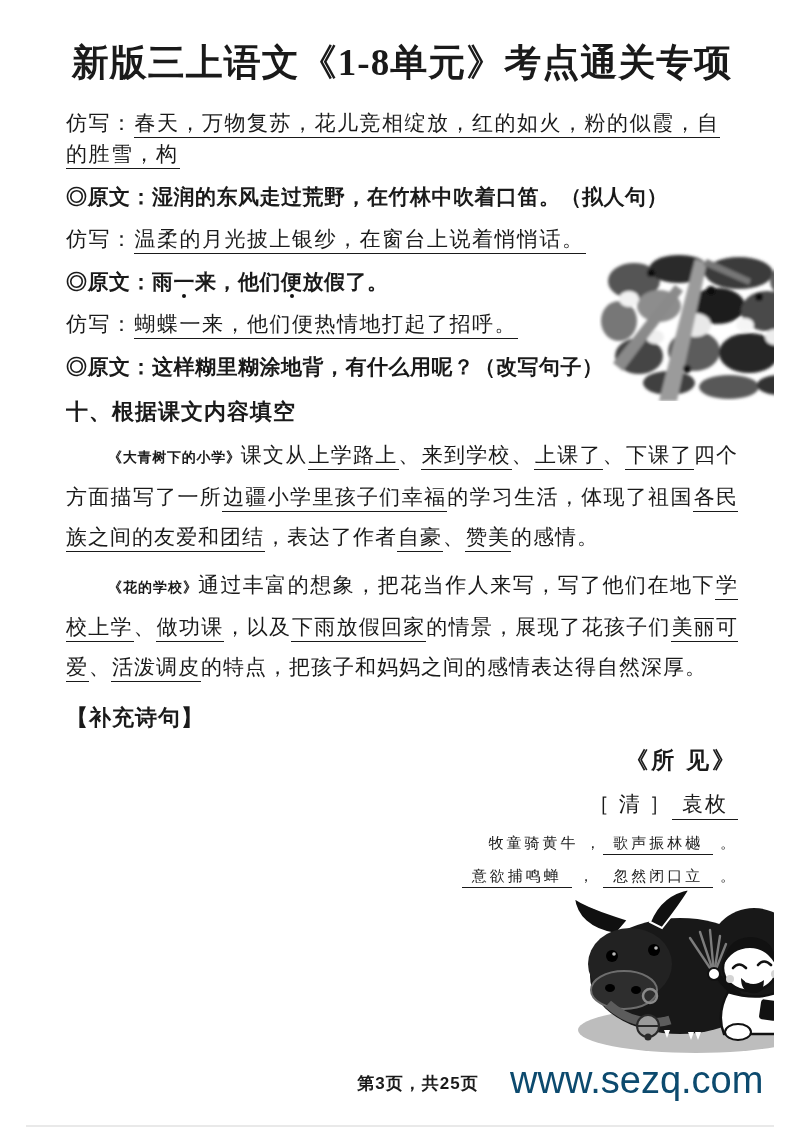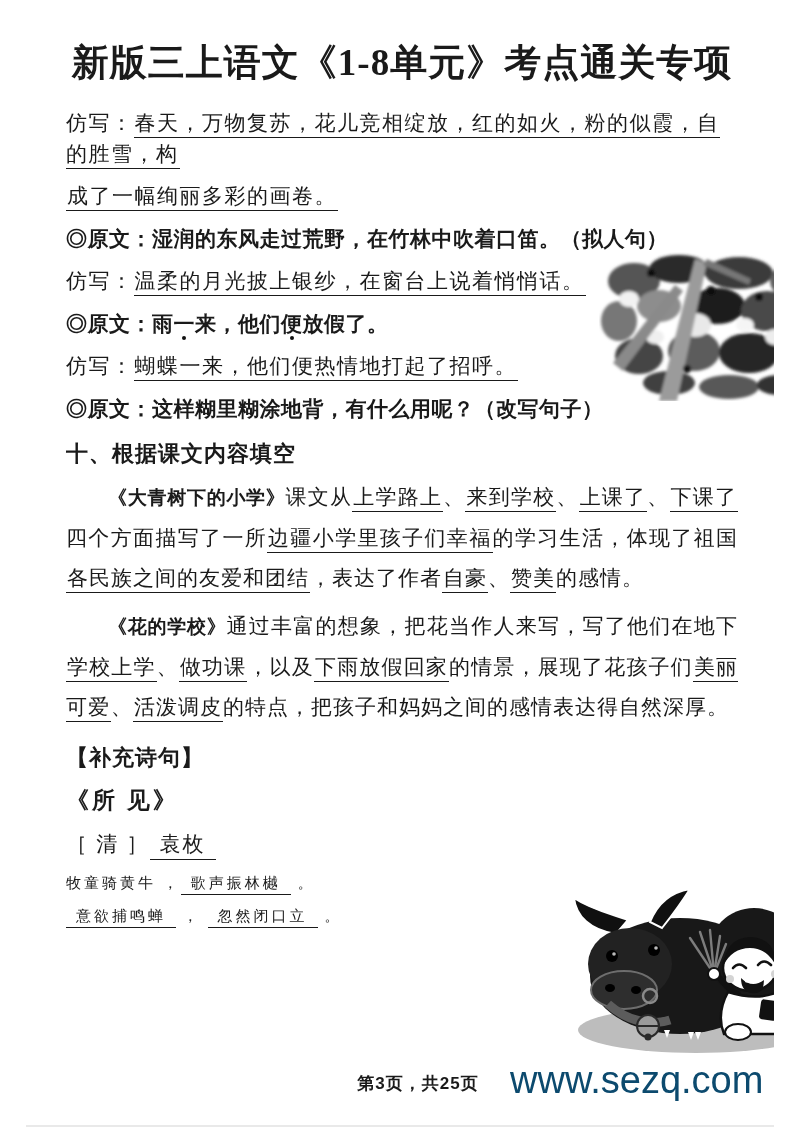--- a/index.html
+++ b/index.html
@@ -33,28 +33,28 @@
 
   .sec-heading {
     font-family:"Liberation Sans", sans-serif; font-weight:bold;
     font-size:22px; margin:14px 0 8px; letter-spacing:1px;
   }
 
   .para {
     font-size:21px; line-height:40px; margin:0 0 8px;
     text-align:justify; text-indent:2em; letter-spacing:1px;
   }
-  .para .seg-b { font-size:19px; }
+  .para .seg-b { font-size:14px; }
 
   .supp-heading {
     font-family:"Liberation Sans", sans-serif; font-weight:bold;
     font-size:22px; margin:16px 0 12px; letter-spacing:1px;
   }
 
-  .poem { text-align:left; position:relative; z-index:2;margin-top:12px; }
+  .poem { text-align:right; position:relative; z-index:2;margin-top:12px; }
   .poem-title { font-size:23px; font-weight:bold; letter-spacing:3px; margin:6px 0 14px; }
   .poem-author { font-size:21px; margin:0 0 16px; letter-spacing:2px; }
   .poem-line { font-size:15px; margin:0 0 14px; letter-spacing:3px; }
   .poem .seg-u { padding:0 10px 3px 10px; }
 
   
   .tree-img { position:absolute; left:573px; top:251px; width:222px; height:150px; z-index:1; }
   .buffalo-img { position:absolute; left:542px; top:880px; width:258px; height:182px; z-index:1; }
 
   
@@ -76,21 +76,20 @@
 </head>
 <body>
 
 <div class="page">
 
   <div class="content">
     <h1 class="doc-title">新版三上语文《1-8单元》考点通关专项</h1>
 
     <div>
       <div class="ex-line"><span class="seg">仿写：</span><span class="seg seg-u">春天，万物复苏，花儿竞相绽放，红的如火，粉的似霞，自的胜雪，构</span></div>
-      <div class="ex-line"><span class="seg seg-u">成了一幅绚丽多彩的画卷。</span></div>
       <div class="ex-line"><span class="seg seg-b">◎原文：湿润的东风走过荒野，在竹林中吹着口笛。（拟人句）</span></div>
       <div class="ex-line"><span class="seg">仿写：</span><span class="seg seg-u">温柔的月光披上银纱，在窗台上说着悄悄话。</span></div>
       <div class="ex-line"><span class="seg seg-b">◎原文：雨</span><span class="seg seg-b seg-d">一</span><span class="seg seg-b">来，他们</span><span class="seg seg-b seg-d">便</span><span class="seg seg-b">放假了。</span></div>
       <div class="ex-line"><span class="seg">仿写：</span><span class="seg seg-u">蝴蝶一来，他们便热情地打起了招呼。</span></div>
       <div class="ex-line" style="max-width:540px;"><span class="seg seg-b">◎原文：这样糊里糊涂地背，有什么用呢？（改写句子）</span></div>
     </div>
 
     <div class="sec-heading">十、根据课文内容填空</div>
 
     <p class="para"><span class="seg seg-b">《大青树下的小学》</span><span class="seg">课文从</span><span class="seg seg-u">上学路上</span><span class="seg">、</span><span class="seg seg-u">来到学校</span><span class="seg">、</span><span class="seg seg-u">上课了</span><span class="seg">、</span><span class="seg seg-u">下课了</span><span class="seg">四个方面描写了一所</span><span class="seg seg-u">边疆小学里孩子们幸福</span><span class="seg">的学习生活，体现了祖国</span><span class="seg seg-u">各民族之间的友爱和团结</span><span class="seg">，表达了作者</span><span class="seg seg-u">自豪</span><span class="seg">、</span><span class="seg seg-u">赞美</span><span class="seg">的感情。</span></p>

